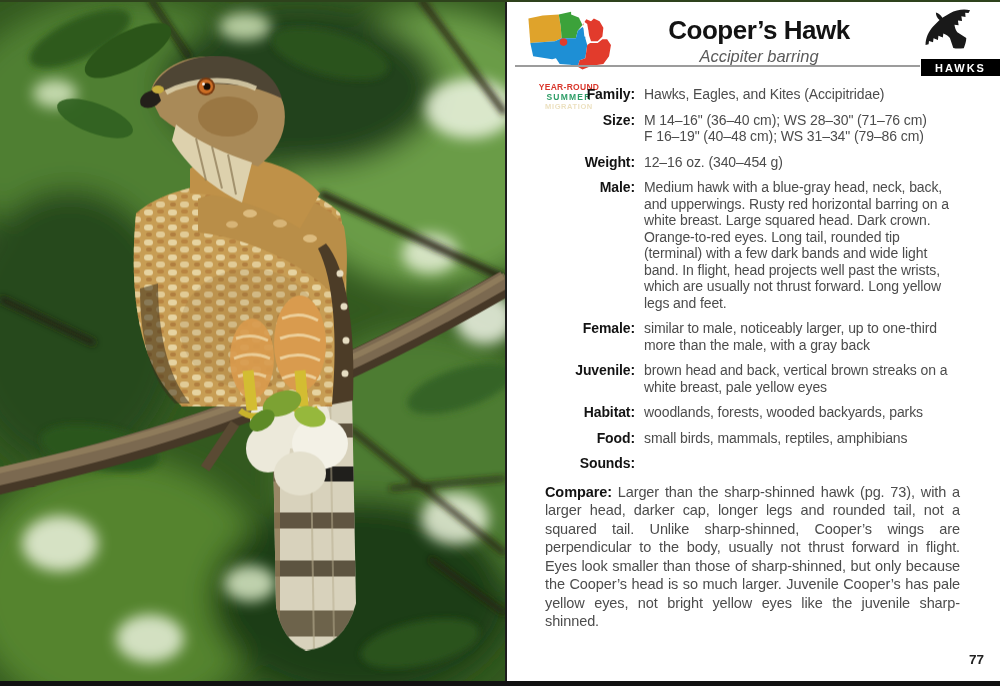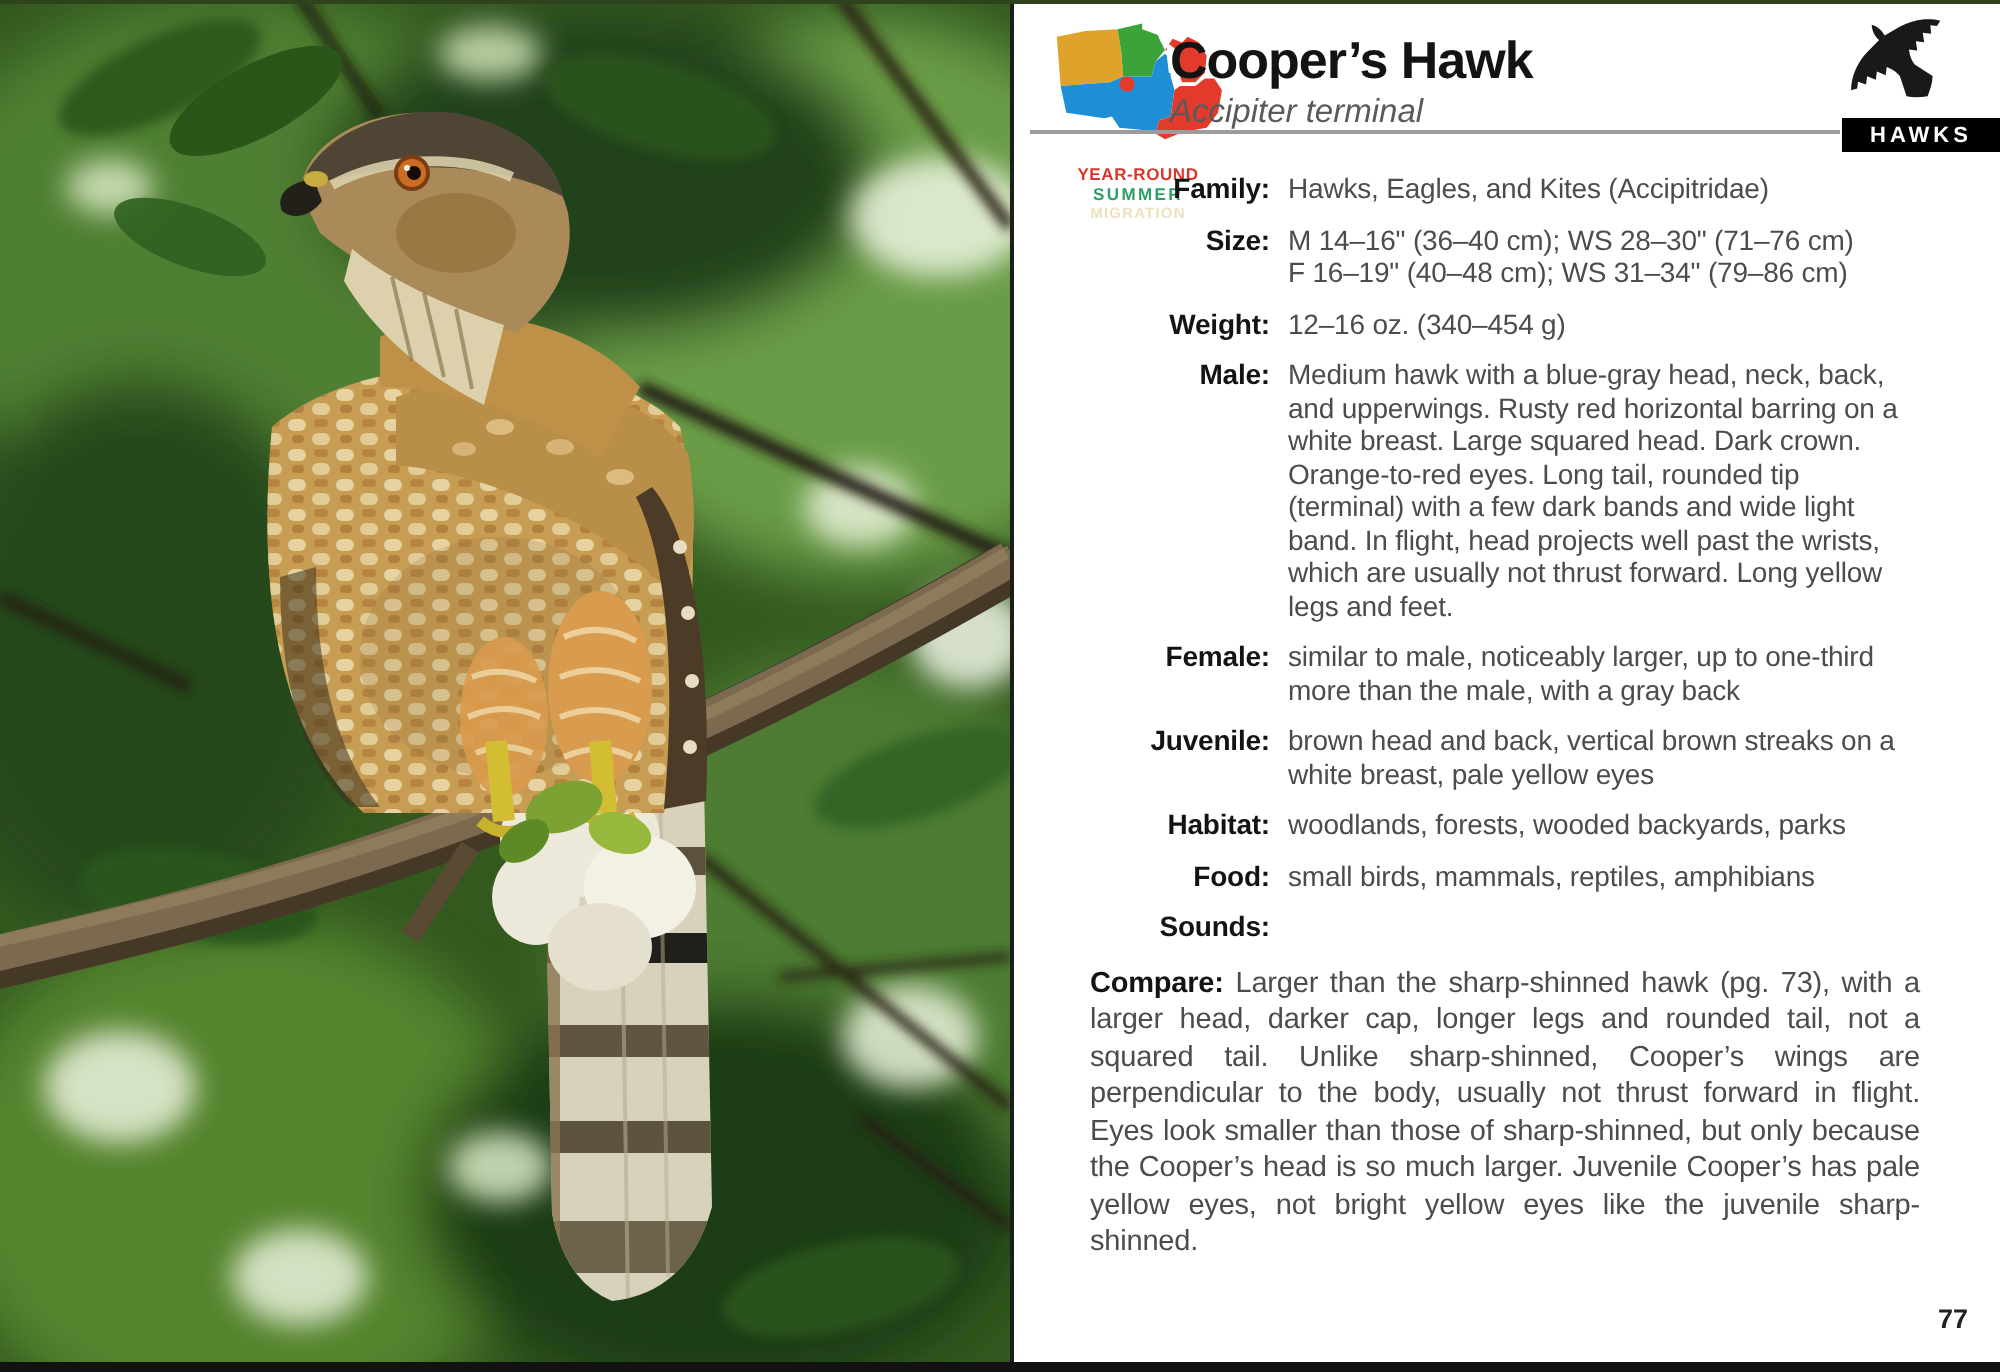--- a/index.html
+++ b/index.html
@@ -4,21 +4,21 @@
 <style>
   html,body{margin:0;padding:0;background:#e8e8e8;}
   .book{
     width:1000px;height:686px;display:flex;position:relative;background:#fff;
     border-top:2px solid #2e421c;border-bottom:5px solid #121212;box-sizing:border-box;
     font-family:"Liberation Sans",sans-serif;overflow:hidden;
   }
   .photo{flex:0 0 505px;width:505px;height:100%;overflow:hidden;background:#33591f;}
   .photo svg{display:block;width:100%;height:100%;}
   .page{flex:1;position:relative;background:#fff;border-left:2px solid #1d1d1d;box-sizing:border-box;}
-  .titleblock{position:absolute;top:13px;left:78px;right:95px;text-align:left;}
+  .titleblock{position:absolute;top:13px;left:106px;right:95px;text-align:center;}
   .title{margin:0;font-size:26px;font-weight:bold;letter-spacing:-0.5px;color:#131313;line-height:30px;}
   .sci{font-style:italic;font-size:16.5px;color:#5a5a5a;margin-top:2px;}
   .divider{position:absolute;top:63px;left:8px;right:80px;height:2px;background:#9c9c9c;}
   .map{position:absolute;top:5px;left:14px;width:104px;height:74px;}
   .legend{position:absolute;top:80px;left:6px;width:112px;text-align:center;font-weight:bold;line-height:10px;}
   .lg-yr{font-size:8.5px;color:#d9372c;letter-spacing:.3px;}
   .lg-su{font-size:8.5px;color:#2f9e68;letter-spacing:1.2px;}
   .lg-mi{font-size:7.5px;color:#c9a84a;opacity:.35;letter-spacing:.6px;}
   .silhouette{position:absolute;top:2px;right:6px;width:88px;height:53px;}
   .badge{
@@ -184,21 +184,21 @@
       <circle cx="42" cy="37" r="4" fill="#e23b2c"></circle>
     </svg>
     <div class="legend">
       <div class="lg-yr">YEAR-ROUND</div>
       <div class="lg-su">SUMMER</div>
       <div class="lg-mi">MIGRATION</div>
     </div>
 
     <div class="titleblock">
       <h1 class="title">Cooper’s Hawk</h1>
-      <div class="sci">Accipiter terminal</div>
+      <div class="sci">Accipiter barring</div>
     </div>
     <div class="divider"></div>
 
     <svg class="silhouette" viewBox="0 0 100 90">
       <g transform="rotate(-38 50 45)">
         <path fill="#191919" d="M50,6 C47,10 46,15 47,20 L32,22 C20,24 9,30 2,39 L7,41 L11,37 L15,43 L20,38 L24,45 L29,40 L33,47 L38,42 C41,47 42,51 42,55 L36,72 C40,77 45,80 50,83 C55,80 60,77 64,72 L58,55 C58,51 59,47 62,42 L67,47 L71,40 L76,45 L80,38 L85,43 L89,37 L93,41 L98,39 C91,30 80,24 68,22 L53,20 C54,15 53,10 50,6 Z"></path>
       </g>
     </svg>
     <div class="badge">HAWKS</div>
 

